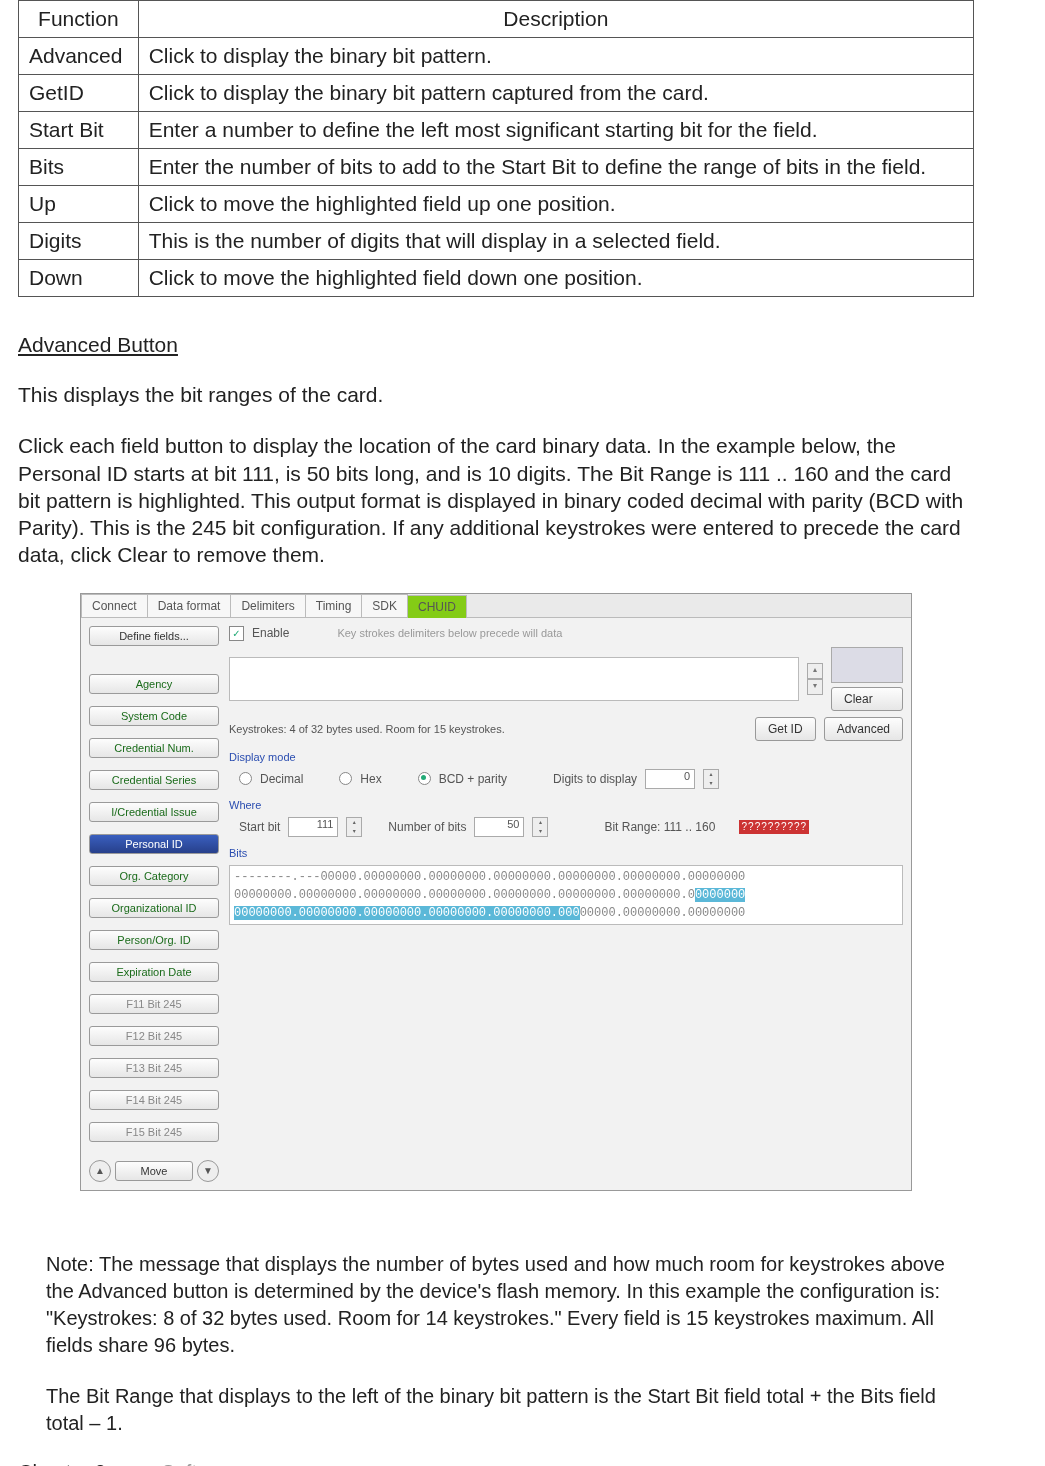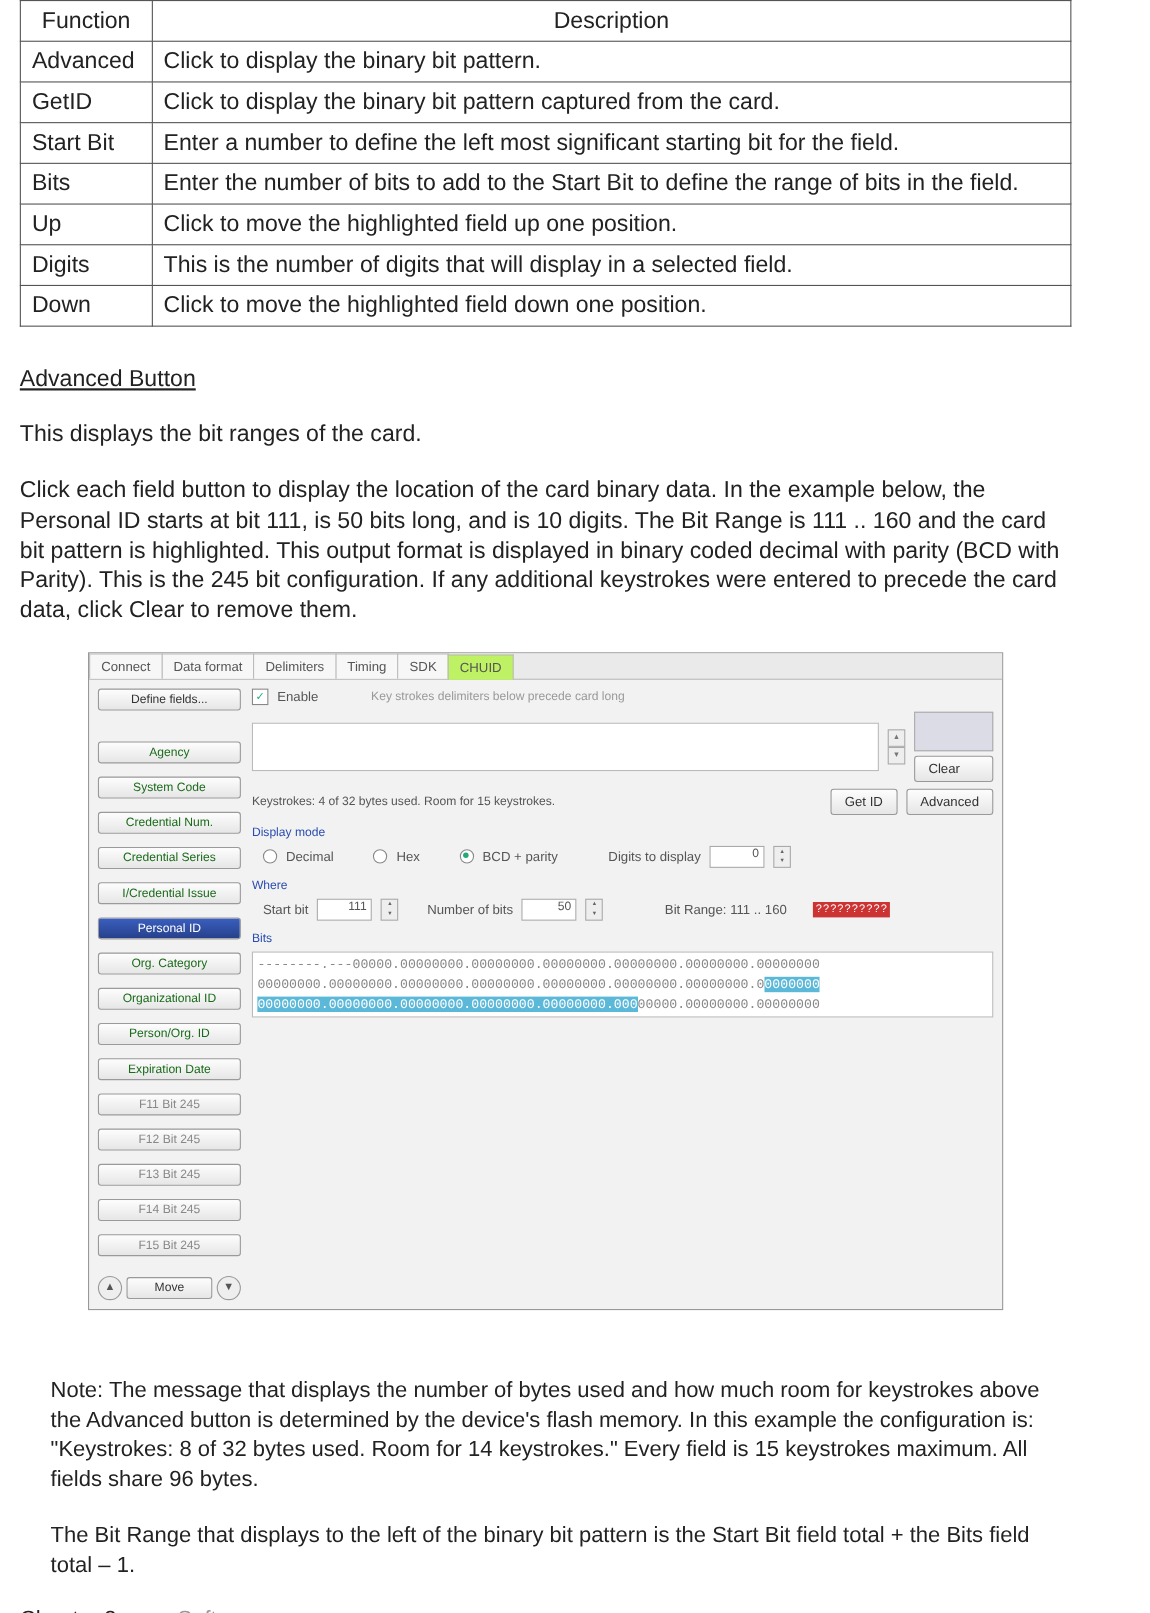--- a/index.html
+++ b/index.html
@@ -5,21 +5,21 @@
 html,body{margin:0;padding:0;font-family:Arial,Helvetica,sans-serif;font-size:21px;color:#222;background:#fff}
 .page{width:992px;box-sizing:border-box;padding:0 18px 30px 18px}
 table.functions{width:100%;border-collapse:collapse;margin-bottom:36px}
 table.functions th,table.functions td{border:1px solid #555;padding:6px 10px;vertical-align:top;text-align:left}
 table.functions th{font-weight:normal;text-align:center}
 .heading{text-decoration:underline;margin:6px 0 24px 0}
 p.body{margin:0 0 24px 0;line-height:1.3}
 .shot{width:830px;margin:0 auto 60px auto;border:1px solid #999;background:#f2f2f2;font-family:Tahoma,Arial,sans-serif;font-size:12px;color:#555}
 .tabs{display:flex;border-bottom:1px solid #bbb;background:#eaeaea}
 .tab{padding:4px 10px;border:1px solid #bbb;border-bottom:none;background:#f7f7f7;margin-right:-1px;font-size:12px;color:#555}
-.tab.active{background:#bef264;position:relative;top:1px}
+.tab.active{background:#84cc16;position:relative;top:1px}
 .shot-body{display:flex;padding:8px;gap:10px}
 .sidebar{width:130px;display:flex;flex-direction:column;gap:12px}
 .sbtn{border:1px solid #9a9a9a;background:linear-gradient(#fdfdfd,#e6e6e6);border-radius:3px;padding:3px 6px;font-size:11px;color:#1a6b1a;text-align:center;white-space:nowrap;overflow:hidden}
 .sbtn.def{color:#333}
 .sbtn.sel{background:linear-gradient(#3a5fbf,#27408b);color:#fff}
 .sbtn.grey{color:#888}
 .move-row{display:flex;align-items:center;gap:4px;margin-top:6px}
 .circ{width:20px;height:20px;border:1px solid #999;border-radius:50%;background:#eee;display:flex;align-items:center;justify-content:center;font-size:10px;color:#555}
 .main{flex:1;display:flex;flex-direction:column;gap:6px}
 .row{display:flex;align-items:center;gap:8px}
@@ -121,21 +121,21 @@
           <div class="circ">▲</div>
           <div class="sbtn def" style="flex:1">Move</div>
           <div class="circ">▼</div>
         </div>
       </div>
 
       <div class="main">
         <div class="row">
           <span class="chk">✓</span>
           <span>Enable</span>
-          <span class="hint" style="margin-left:40px">Key strokes delimiters below precede card long</span>
+          <span class="hint" style="margin-left:40px">Key strokes delimiters below precede will data</span>
         </div>
         <div class="row">
           <div class="textbox"></div>
           <div class="scroll-col">
             <div class="sbar">▴</div>
             <div class="sbar">▾</div>
           </div>
           <div style="display:flex;flex-direction:column;gap:4px;">
             <div class="thumb"></div>
             <div class="btn">Clear</div>

